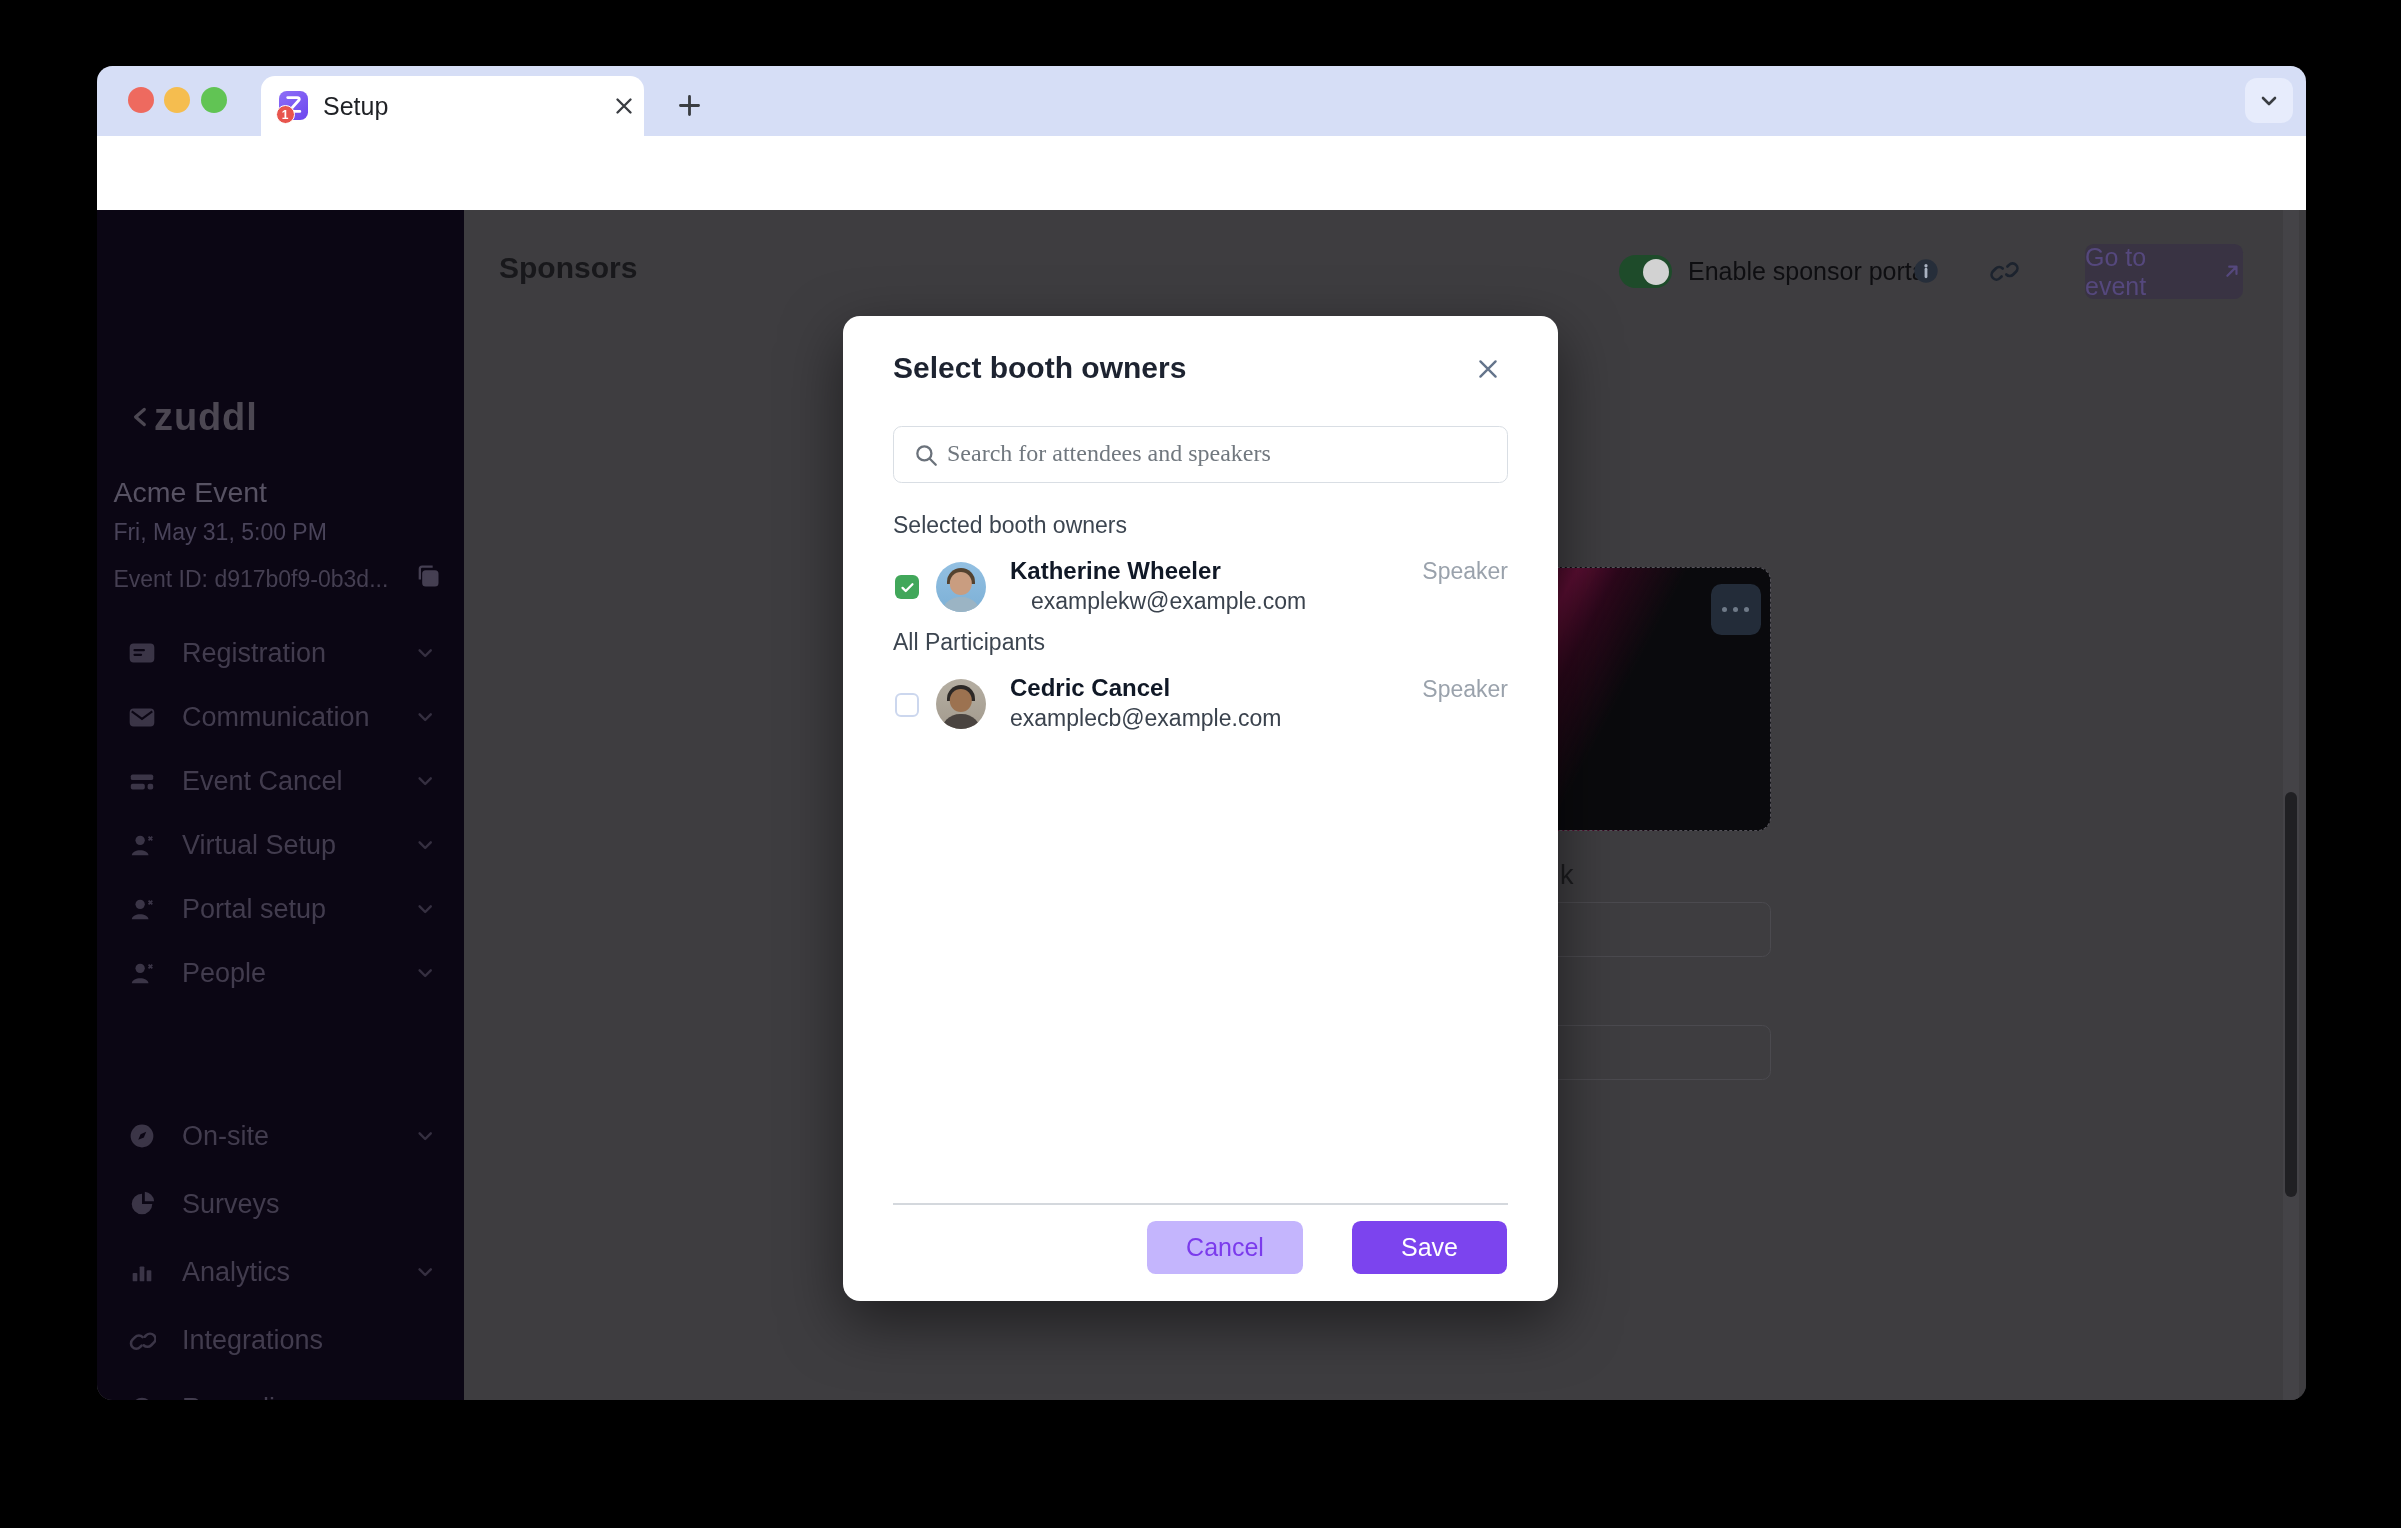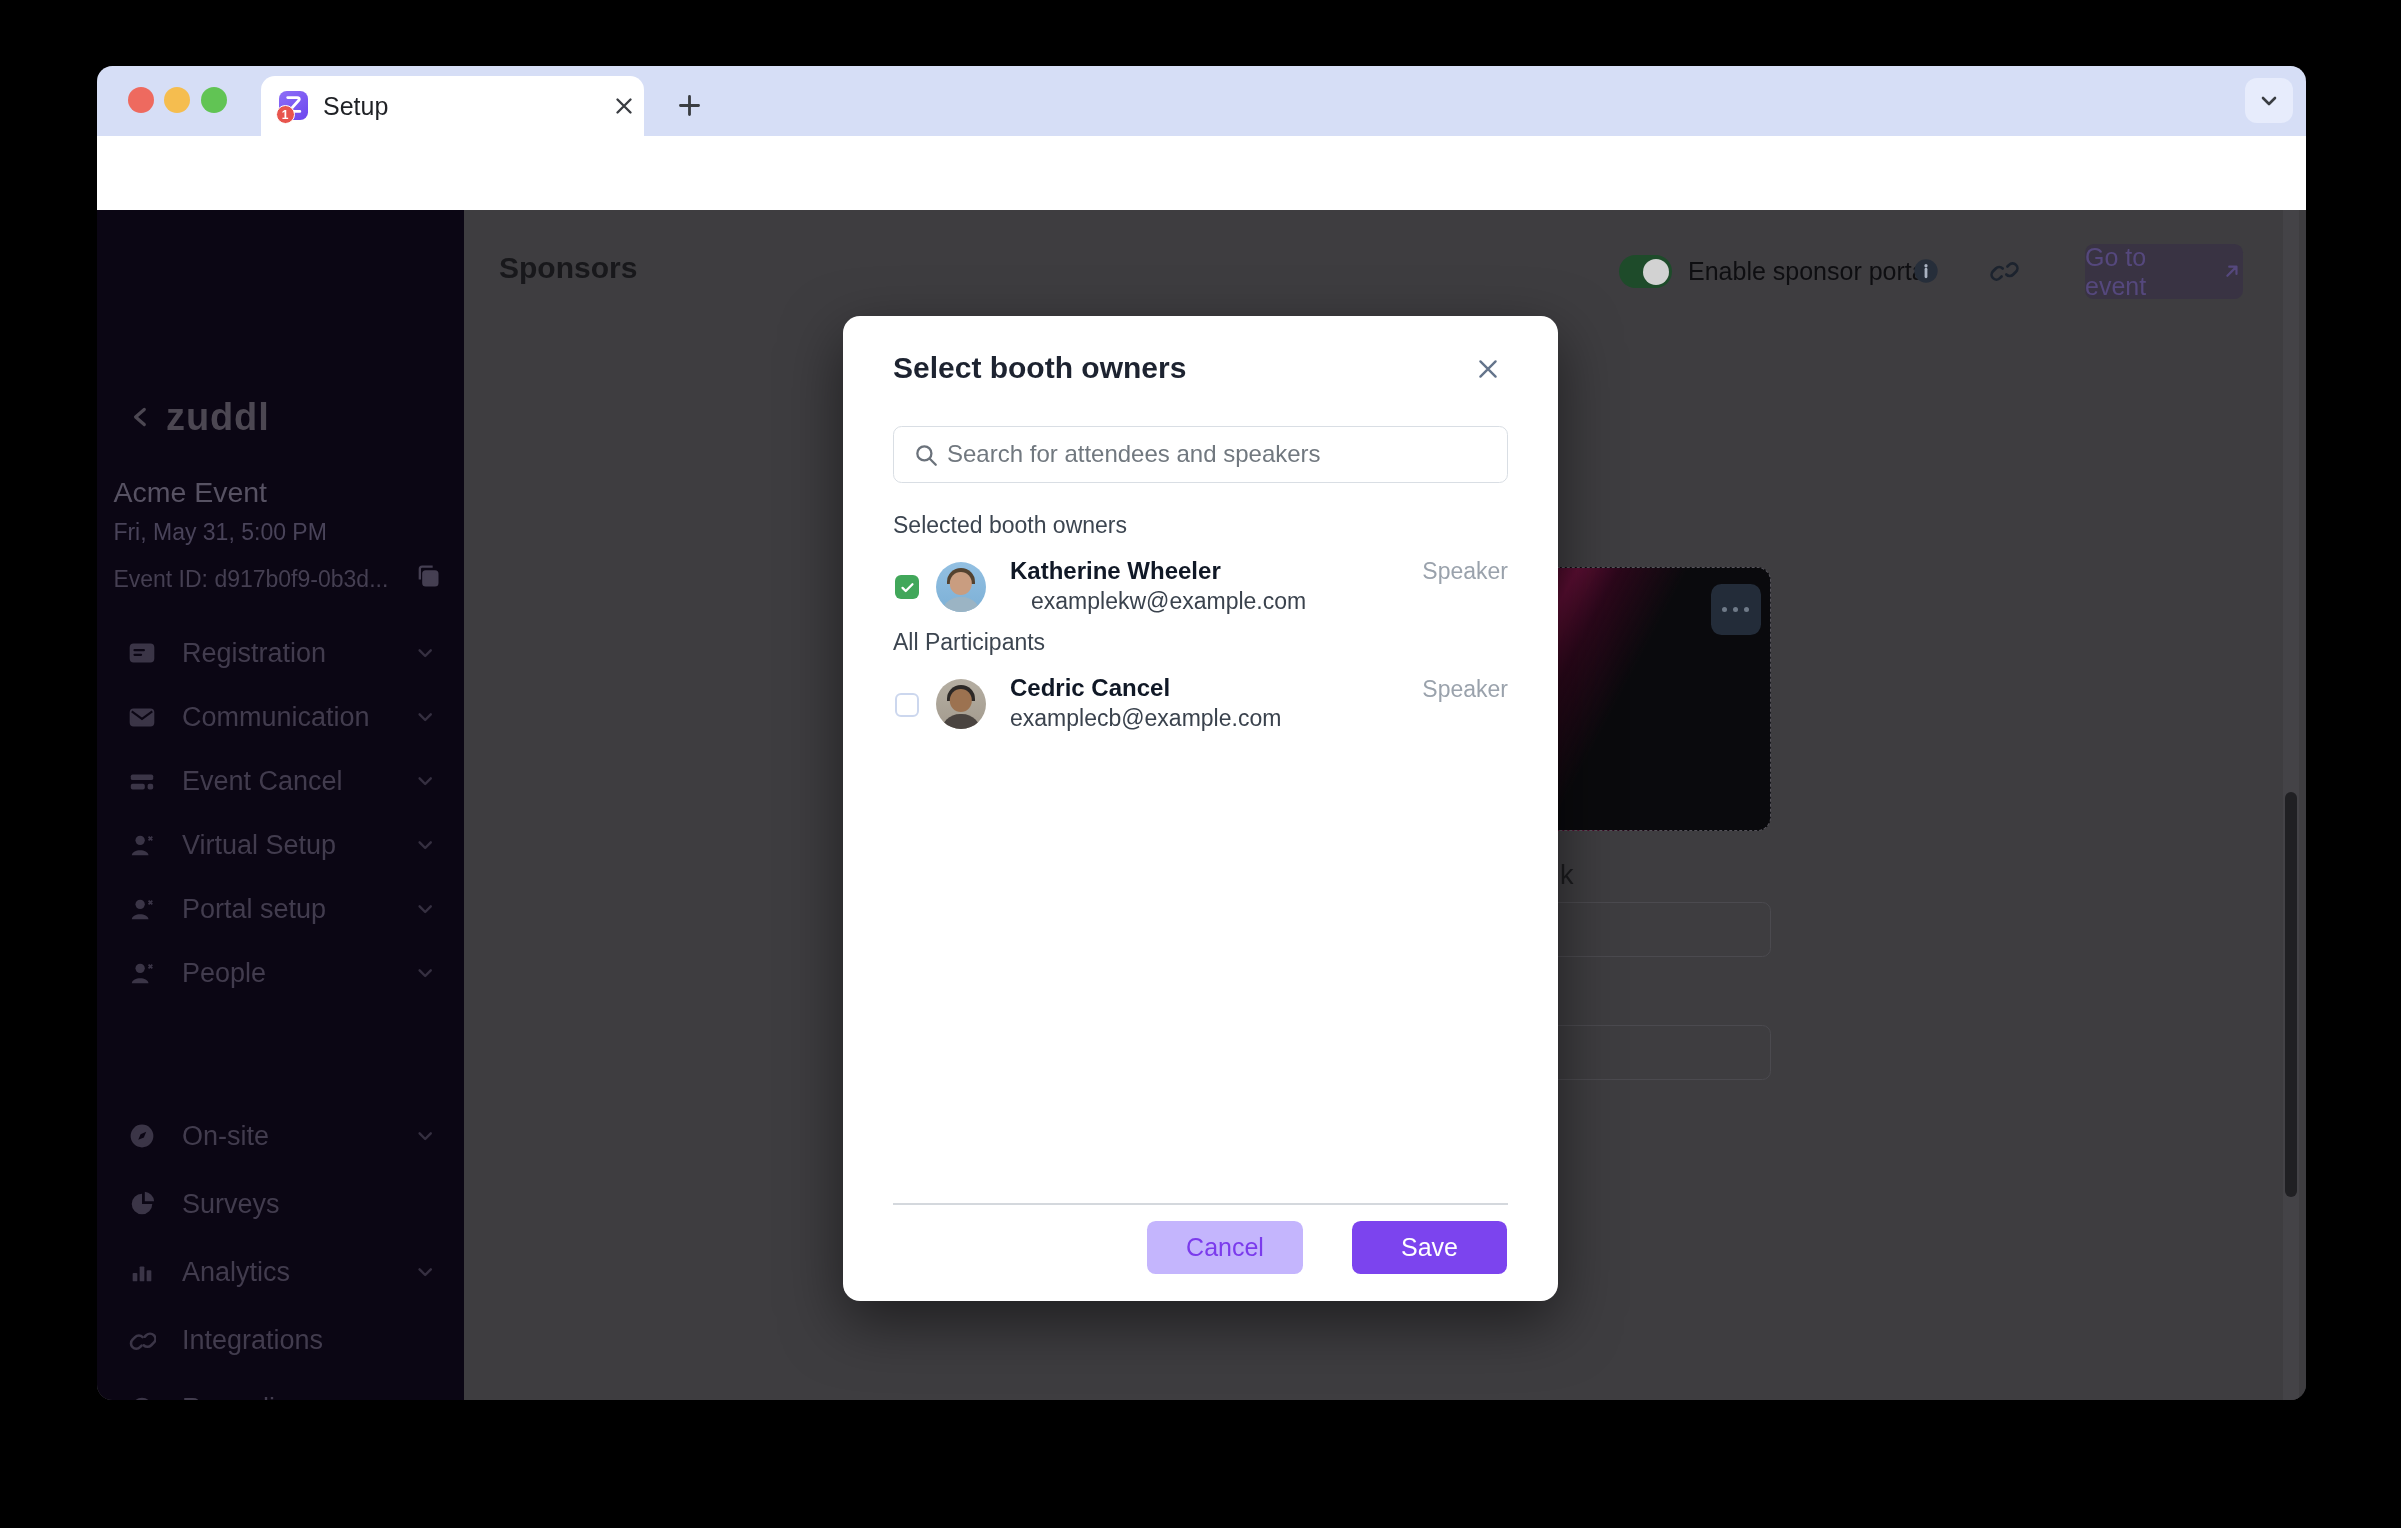--- a/index.html
+++ b/index.html
@@ -39,21 +39,21 @@
   .profile .disc { position:absolute; left:3.5px; top:3.5px; width:33px; height:33px; border-radius:50%;
     background:#1c2230; }
   .profile .hole { position:absolute; left:13px; top:13px; width:7px; height:7px; border-radius:50%;
     background:#d8433a; box-shadow:0 0 0 1.7px #caa24a; }
 
   
   .content { position:absolute; left:0; top:144px; width:2209px; height:1190px; background:#3e3d40; }
 
   
   .sidebar { position:absolute; left:0; top:0; width:367px; height:1190px; background:#0b0614; color:#423c4e; }
-  .logo-row { position:absolute; left:31px; top:183px; height:48px; display:flex; align-items:center; gap:12px; color:#4c4752; }
+  .logo-row { position:absolute; left:31px; top:183px; height:48px; display:flex; align-items:center; color:#4c4752; }
   .logo-chev { width:26px; height:26px; }
   .logo-text { font-size:38px; font-weight:bold; letter-spacing:0.9px; color:#4c4752; }
   .ev-name { position:absolute; left:16.4px; top:266px; font-size:28.5px; color:#575263; }
   .ev-date { position:absolute; left:16.4px; top:309px; font-size:23px; color:#494359; }
   .ev-id   { position:absolute; left:16.4px; top:356px; font-size:23px; color:#453f52; }
   .copy-ic { position:absolute; left:317px; top:352px; width:28px; height:28px; color:#453f52; }
   .nav { position:absolute; left:0; width:367px; }
   .nav-item { position:relative; display:flex; align-items:center; padding-left:31px; }
   .g1 .nav-item { height:64px; } .g2 .nav-item { height:68px; }
   .nav-ic { width:28px; height:28px; color:#3b3547; flex:0 0 28px; }
@@ -87,21 +87,21 @@
   .scroll-thumb { position:absolute; left:2188px; top:582px; width:12px; height:405px; border-radius:6px; background:#202023; }
 
   
   .modal { position:absolute; left:746px; top:250px; width:715px; height:985px; background:#fff;
     border-radius:17px; box-shadow:0 21px 60px rgba(0,0,0,.5); }
   .modal-title { position:absolute; left:50px; top:35px; font-size:30px; font-weight:bold; color:#1d2330; }
   .modal-close { position:absolute; left:632px; top:40px; width:26px; height:26px; color:#64748b; }
   .search-box { position:absolute; left:50px; top:110px; width:615px; height:57px; border:1.7px solid #d9dee4; border-radius:8.6px; }
   .search-ic { position:absolute; left:19px; top:14.7px; width:26px; height:26px; color:#6b727b; }
   .search-input { position:absolute; left:53px; top:0; width:552px; height:53px; border:none; outline:none;
-    font-size:24px; color:#3b82f6; font-family:Liberation Sans, sans-serif; background:transparent; }
+    font-size:24px; color:#3b82f6; font-family:Liberation Serif, serif; background:transparent; }
   .search-input::placeholder { color:#71787f; }
   .sec-label { position:absolute; left:50px; font-size:23px; color:#3c4550; }
   .sec1 { top:196px; } .sec2 { top:313px; }
   .cbx { position:absolute; left:52px; width:24px; height:24px; border-radius:6px; }
   .cbx.checked { background:#41a75a; color:#fff; }
   .cbx.unchecked { background:#fff; border:2.6px solid #ccd7ee; }
   .cbx svg { position:absolute; left:3.5px; top:3.5px; width:17px; height:17px; }
   .avatar { position:absolute; left:93px; width:50px; height:50px; border-radius:50%; overflow:hidden; }
   .avatar .hair { position:absolute; top:6px; left:50%; transform:translateX(-50%); width:28px; height:15.5px; border-radius:14px 14px 0 0; }
   .avatar .head { position:absolute; top:9.5px; left:50%; transform:translateX(-50%); width:22.4px; height:23px; border-radius:50%; }

